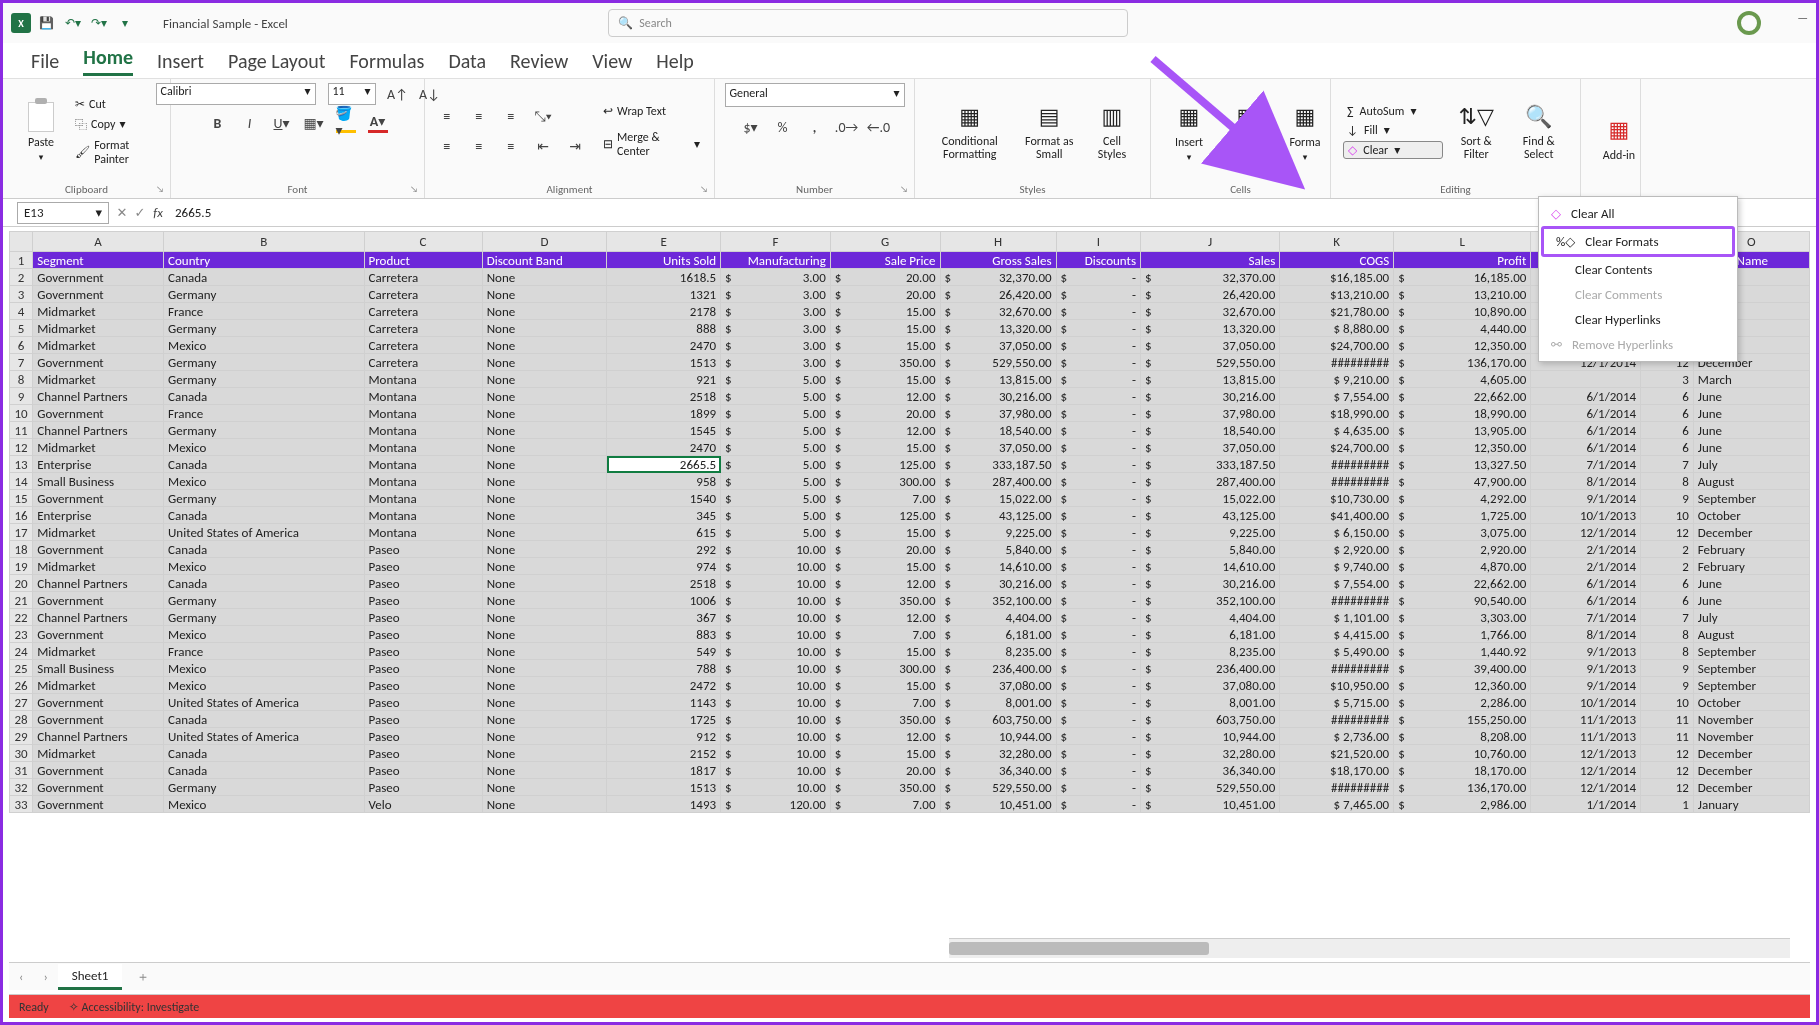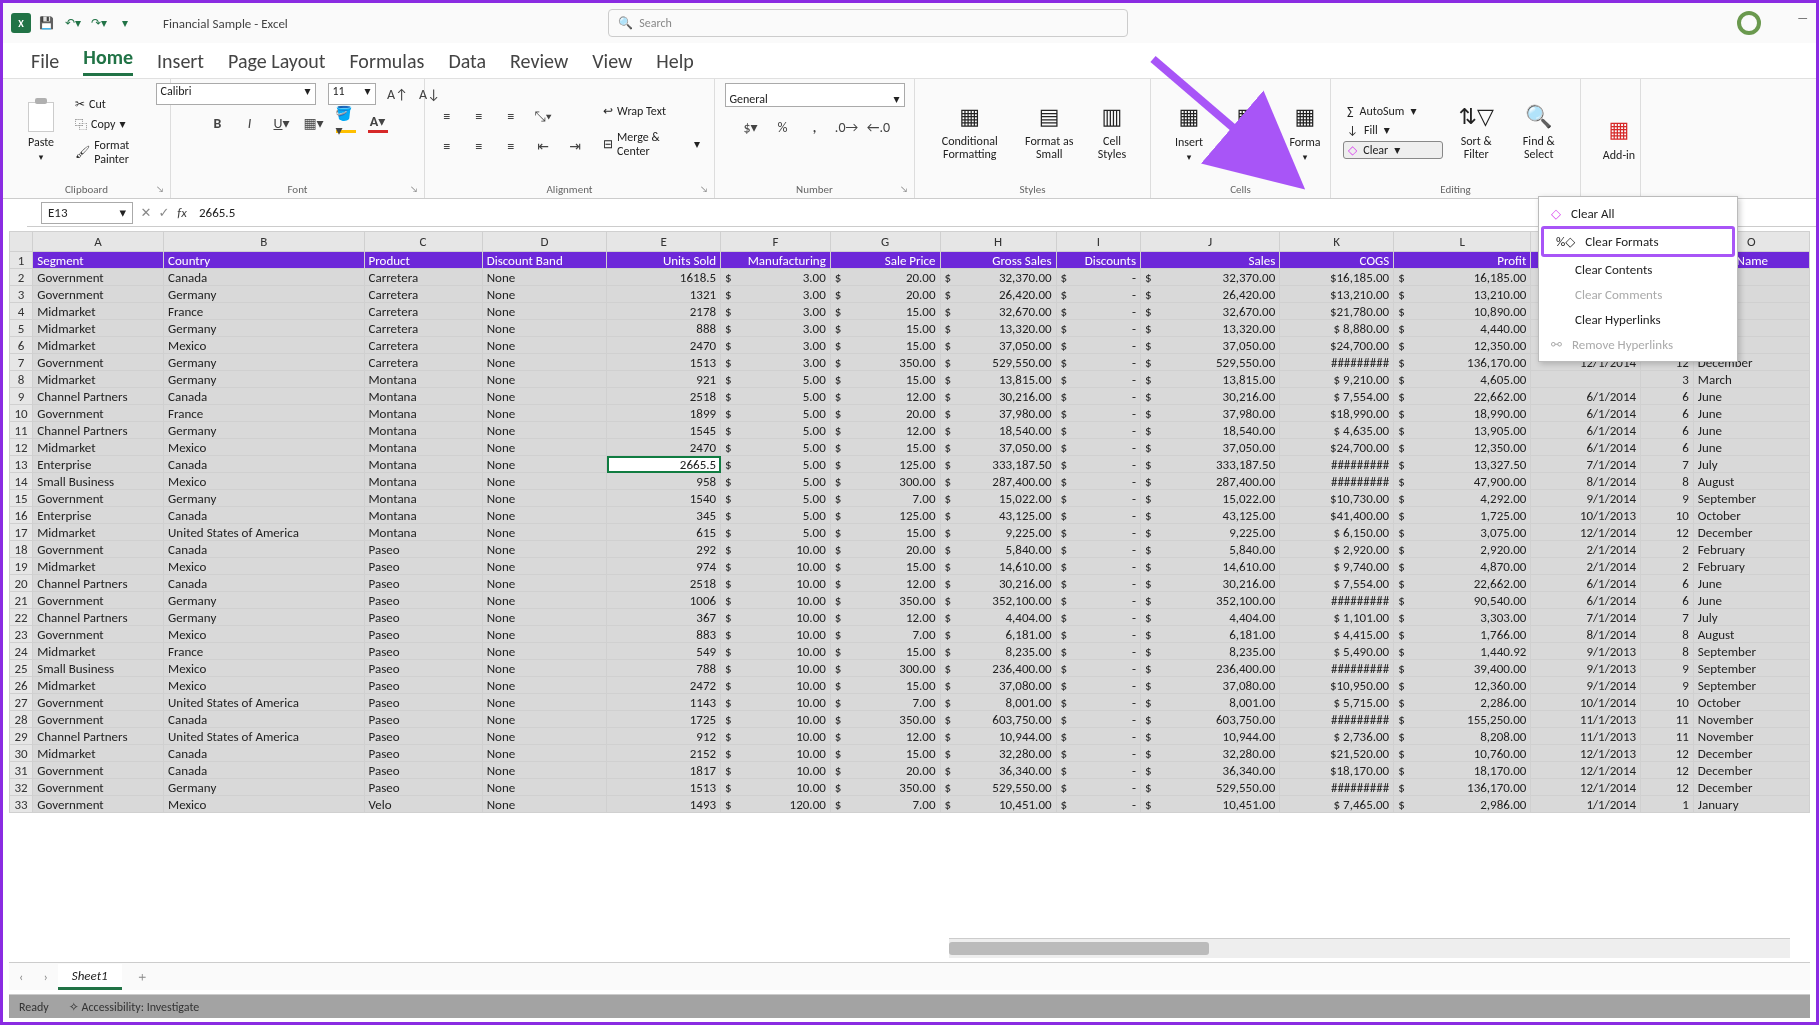--- a/index.html
+++ b/index.html
@@ -26,26 +26,26 @@
   .clip-paste { width:26px; height:30px; border:1px solid #ccc; background:#fff; position:relative;}
   .clip-paste:before{content:"";position:absolute;top:-5px;left:6px;width:12px;height:6px;background:#b0b0b0;border-radius:2px;}
   .small-btn { font-size:12px; display:flex; align-items:center; gap:4px; padding:1px 2px;}
   .col { display:flex; flex-direction:column; gap:4px;}
   .font-select { width:160px; height:22px; border:1px solid #aaa; background:#fff; padding:0 4px; font-size:12px;}
   .size-select { width:48px; height:22px; border:1px solid #aaa; background:#fff; padding:0 4px;}
   .icon-row { display:flex; gap:12px; align-items:center;}
   .ico-s { width:20px; height:20px; display:flex; align-items:center; justify-content:center; color:#444; font-size:14px;}
   .underl-y { border-bottom:3px solid #ffc000;}
   .underl-r { border-bottom:3px solid #d62828;}
-  .num-select{width:180px;height:24px;border:1px solid #aaa;background:#fff;padding:8px 4px;}
+  .num-select{width:180px;height:24px;border:1px solid #aaa;background:#fff;padding:2px 4px;}
   .editing-col { display:flex; flex-direction:column; gap:3px; font-size:12px; min-width:100px;}
   .editing-item { display:flex; align-items:center; gap:6px; padding:1px 4px; border-radius:3px;}
   .editing-item.hl { border:1px solid #888; background:#eee;}
   
-  .fbar { height:28px; display:flex; align-items:center; border-bottom:1px solid #ccc; font-size:13px;margin-left:24px;}
+  .fbar { height:28px; display:flex; align-items:center; border-bottom:1px solid #ccc; font-size:13px;}
   .namebox { width:92px; height:22px; border:1px solid #aaa; margin:0 4px 0 14px; padding:0 6px; display:flex; align-items:center; justify-content:space-between;}
   .fbar-sep { width:18px; text-align:center; color:#888;}
   .fval { flex:1; padding-left:8px;}
   .fx { font-style:italic; color:#444;}
   
   .sheet-wrap { position:absolute; top:228px; left:6px; right:6px; bottom:60px; overflow:hidden;}
   table.sheet { border-collapse:collapse; table-layout:fixed; font-size:13px; width:100%;}
   .sheet th,.sheet td{border:1px solid #d0d0d0;height:17px;overflow:hidden;white-space:nowrap;padding:0 4px;}
   .sheet th{background:#e6e6e6;font-weight:normal;text-align:center;color:#333;}
   .colh{height:20px;}
@@ -58,23 +58,23 @@
   td.cur span.val{float:right;}
   td.active{background:#fff !important; outline:2px solid #107c41; outline-offset:-2px;}
   
   col.cA{width:124px;} col.cB{width:190px;} col.cC{width:112px;} col.cD{width:118px;}
   col.cE{width:108px;} col.cF{width:104px;} col.cG{width:104px;} col.cH{width:110px;}
   col.cI{width:80px;}  col.cJ{width:132px;} col.cK{width:108px;} col.cL{width:130px;}
   col.cM{width:104px;} col.cN{width:50px;} col.cO{width:110px;}
   
   .tabstrip{position:absolute;bottom:32px;left:6px;right:6px;height:28px;display:flex;align-items:center;border-top:1px solid #ccc;background:#fafafa;font-size:13px;}
   .nav-arrow{padding:0 10px;color:#888;}
-  .sheettab{padding:4px 14px;border-bottom:3px solid #217346;background:#fff;font-style:italic;}
+  .sheettab{padding:4px 14px;border-bottom:3px solid #217346;background:#fff;}
   .addtab{margin-left:14px;color:#888;}
-  .status{position:absolute;bottom:4px;left:6px;right:6px;height:24px;display:flex;align-items:center;font-size:12px;color:#333;background:#a3a3a3;padding:0 10px;border-top:1px solid #ccc;}
+  .status{position:absolute;bottom:4px;left:6px;right:6px;height:24px;display:flex;align-items:center;font-size:12px;color:#333;background:#ef4444;padding:0 10px;border-top:1px solid #ccc;}
   .status .agg{margin-left:auto;display:flex;gap:18px;}
   .view-btns{display:flex;gap:8px;margin-left:24px;}
   .vb{width:24px;height:18px;border:1px solid #bbb;}
   .zoom-slider{width:120px;height:4px;background:#ccc;margin:0 10px;position:relative;}
   .zoom-slider:before{content:"";position:absolute;left:58px;top:-5px;width:4px;height:14px;background:#666;}
   
   .dropdown{position:absolute;top:193px;right:78px;width:200px;background:#fff;border:1px solid #bbb;box-shadow:2px 2px 6px rgba(0,0,0,0.2);font-size:13px;padding:4px 0;z-index:50;}
   .dd-item{padding:5px 12px;display:flex;align-items:center;gap:10px;}
   .dd-item.disabled{color:#aaa;}
   .dd-item.hl{border:3px solid #a855f7;margin:0 2px;border-radius:3px;}

